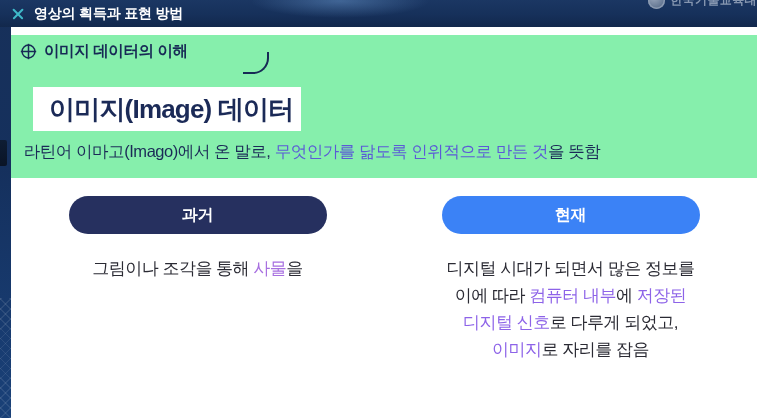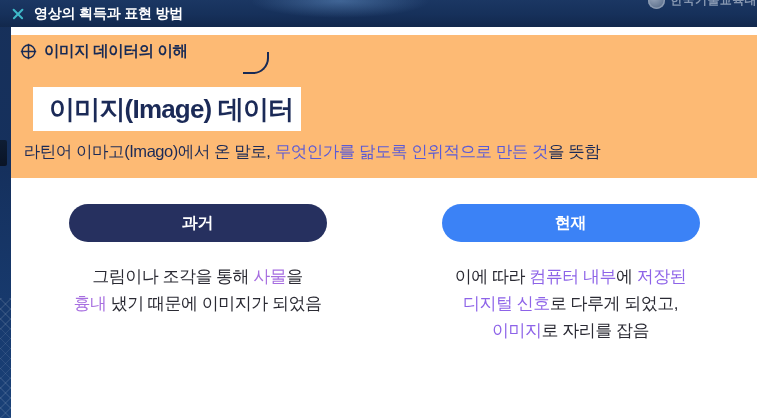--- a/index.html
+++ b/index.html
@@ -143,21 +143,21 @@
 
   
   #columns {
     position: absolute; left: 11px; top: 196px;
     width: 746px; height: 212px;
     display: flex;
     z-index: 5;
   }
   .column {
     flex: 1 1 0;
-    display: flex; flex-direction: column; align-items: center; margin-top: 8px;
+    display: flex; flex-direction: column; align-items: center;
   }
   .pill {
     width: 258px; height: 38px;
     border-radius: 19px;
     display: flex; align-items: center; justify-content: center;
     color: #ffffff; font-size: 16px; font-weight: bold;
     letter-spacing: -0.3px;
   }
   #pill-past    { background: #26305f; }
   #pill-present { background: #8b2ae8; }
@@ -187,21 +187,21 @@
       <div id="brand-mark"></div>
       <div id="brand-text">한국기술교육대</div>
     </div>
   </div>
 
   <div id="left-rail">
     <div id="rail-nub"></div>
     <div id="rail-pattern"></div>
   </div>
 
-  <div id="green-band" style="background: #fdba74; padding-left: 32px;">
+  <div id="green-band" style="background: #86efac; padding-left: 32px;">
 
     <div id="section-tab">
       <span id="crosshair-icon">
         <svg width="17" height="17" viewBox="0 0 17 17">
           <circle cx="8.5" cy="8.5" r="6.4" fill="none" stroke="#172a55" stroke-width="1.5"></circle>
           <line x1="8.5" y1="0.8" x2="8.5" y2="16.2" stroke="#172a55" stroke-width="1.5"></line>
           <line x1="0.8" y1="8.5" x2="16.2" y2="8.5" stroke="#172a55" stroke-width="1.5"></line>
         </svg>
       </span>
       <span id="section-tab-label">이미지 데이터의 이해</span>
@@ -214,27 +214,27 @@
 
     <div id="subtitle"><span class="t-navy">라틴어 이마고(Imago)에서 온 말로, </span><span class="t-accent">무엇인가를 닮도록 인위적으로 만든 것</span><span class="t-navy">을 뜻함</span></div>
   </div>
 
   <div id="columns">
 
     <div class="column">
       <div class="pill" id="pill-past" style="background: rgb(38, 48, 95);">과거</div>
       <div class="body-text" id="body-past">
           <div><span class="b-dark">그림이나 조각을 통해 </span><span class="b-purple">사물</span><span class="b-dark">을</span></div>
-          <div><span class="b-purple">흉내</span><span class="b-dark"> 냈기 때문에 이미지가 되었음</span></div>
         </div>
     </div>
 
     <div class="column">
       <div class="pill" id="pill-present" style="background: #3b82f6;">현재</div>
       <div class="body-text" id="body-present">
+          <div><span class="b-dark">디지털 시대가 되면서 많은 정보를</span></div>
           <div><span class="b-dark">이에 따라 </span><span class="b-violet">컴퓨터 내부</span><span class="b-dark">에 </span><span class="b-violet">저장된</span></div>
           <div><span class="b-violet">디지털 신호</span><span class="b-dark">로 다루게 되었고,</span></div>
           <div><span class="b-violet">이미지</span><span class="b-dark">로 자리를 잡음</span></div>
         </div>
     </div>
 
   </div>
 
 </div>
 

